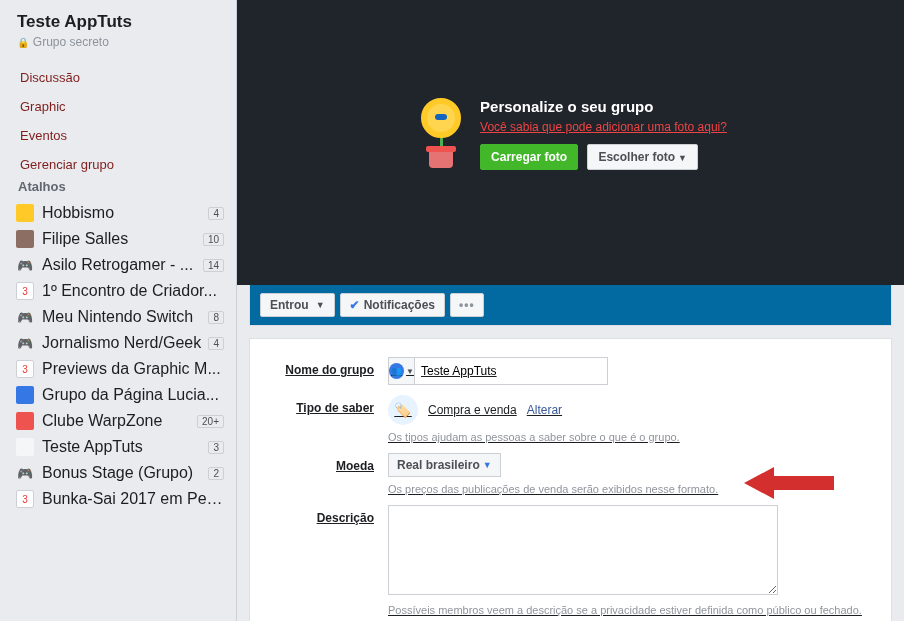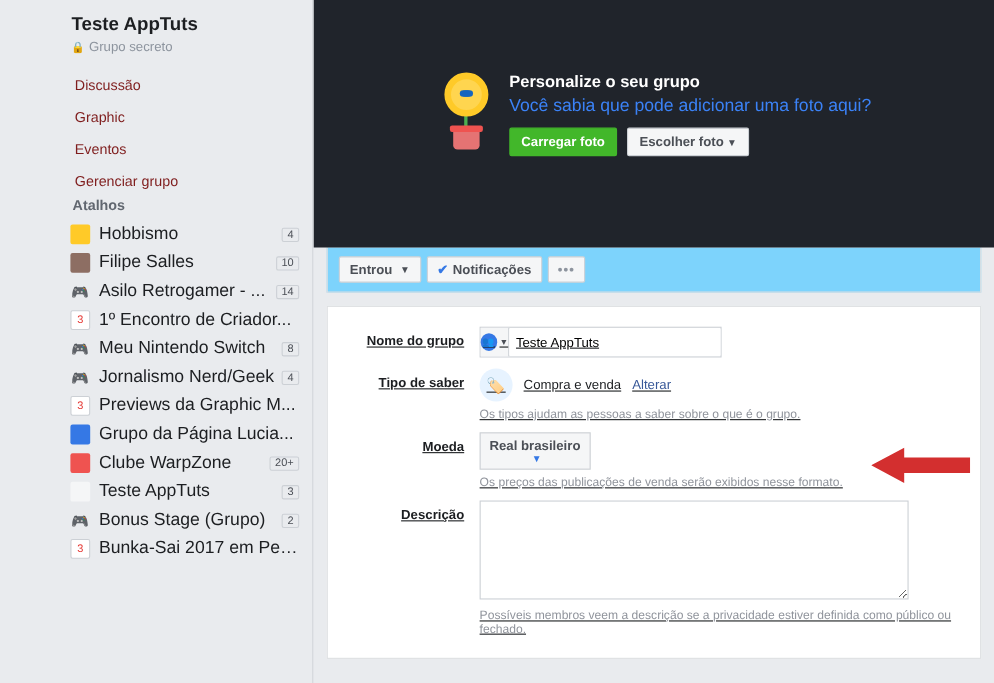--- a/index.html
+++ b/index.html
@@ -1,74 +1,74 @@
 <!DOCTYPE html>
 <html><head>
 <meta charset="utf-8">
 <style>
 * { box-sizing: border-box; margin: 0; padding: 0; }
 body { font-family: Helvetica, Arial, sans-serif; font-size: 12px; color: #1c1e21; background: #e9ebee; width: 904px; height: 621px; overflow: hidden; }
 
-.layout { display: flex; height: 100%; padding-left: 48px; }
+.layout { display: flex; height: 100%; }
 .sidebar { width: 237px; background: #e9ebee; padding: 12px 8px 0 12px; border-right: 1px solid #ccd0d5; overflow: hidden; }
 .main { flex: 1; background: #e9ebee; overflow: hidden; }
 
 .group-title { font-size: 17px; font-weight: bold; color: #1c1e21; margin-bottom: 3px; padding-left: 5px; }
 .group-privacy { color: #8d949e; font-size: 12px; margin-bottom: 14px; padding-left: 5px; }
 .group-privacy .lock { font-size: 10px; }
 
 .nav-item { display: block; padding: 7px 8px; color: #7f1d1d; font-size: 13px; cursor: pointer; border-radius: 2px; }
 
 .search-box { margin-top: 12px; margin-bottom: 14px; display: flex; align-items: center; background: #f5f6f7; border: 1px solid #ccd0d5; border-radius: 3px; padding: 3px 6px; }
 .search-box input { flex: 1; border: none; background: transparent; font-size: 12px; color: #8d949e; outline: none; padding: 2px; }
 .search-box .sicon { color: #8d949e; font-size: 13px; }
 
 .shortcuts-header { color: #616770; font-size: 13px; font-weight: 600; margin-bottom: 6px; padding-left: 6px; }
 .shortcut { display: flex; align-items: center; padding: 4px 4px; cursor: pointer; border-radius: 2px; }
 .sc-icon { width: 18px; height: 18px; border-radius: 2px; margin-right: 8px; flex-shrink: 0; background: #bec3c9; display: inline-flex; align-items: center; justify-content: center; font-size: 10px; color: #fff; }
 .sc-label { flex: 1; color: #1c1e21; font-size: 16px; white-space: nowrap; overflow: hidden; text-overflow: ellipsis; }
 .sc-badge { border: 1px solid #ccd0d5; border-radius: 2px; padding: 0 4px; font-size: 10px; color: #4b4f56; margin-left: 4px; }
 
-.cover { background: #20242b; height: 225px; position: relative; display: flex; align-items: center; justify-content: center; color: #fff; }
+.cover { background: #20242b; height: 285px; position: relative; display: flex; align-items: center; justify-content: center; color: #fff; }
 .cover-content { display: flex; align-items: flex-start; gap: 12px; margin-top: -18px; }
 .flower { width: 54px; height: 72px; position: relative; }
 .flower-head { width: 40px; height: 40px; border-radius: 50%; background: #ffd54f; border: 6px solid #ffca28; position: relative; margin: 0 auto; }
 .flower-face { position: absolute; top: 10px; left: 8px; width: 10px; height: 6px; background: #1565c0; border-radius: 3px; }
 .flower-face2 { position: absolute; top: 10px; right: 8px; width: 10px; height: 6px; background: #1565c0; border-radius: 3px; }
 .flower-stem { width: 3px; height: 14px; background: #4caf50; margin: -2px auto 0; }
 .flower-pot { width: 24px; height: 18px; background: #e57373; margin: 0 auto; border-radius: 0 0 4px 4px; position: relative; }
 .flower-pot::before { content: ""; position: absolute; top: -4px; left: -3px; right: -3px; height: 6px; background: #ef5350; border-radius: 2px; }
 .cover-text h2 { font-size: 15px; font-weight: bold; margin-bottom: 5px; }
-.cover-text p { font-size: 16px; color: #3b82f6; margin-bottom: 2px; }
+.cover-text p { font-size: 12px; color: #ef4444; margin-bottom: 2px; text-decoration: underline; }
 .cover-buttons { margin-top: 10px; }
 .btn { display: inline-block; padding: 5px 10px; font-size: 12px; font-weight: bold; border-radius: 2px; cursor: pointer; border: 1px solid; }
 .btn-green { background: #42b72a; border-color: #42b72a; color: #fff; margin-right: 6px; }
 .btn-white { background: #f5f6f7; border-color: #ccd0d5; color: #4b4f56; }
 .caret { font-size: 9px; margin-left: 3px; }
 
-.toolbar { background: #7dd3fc; border: 1px solid #dddfe2; border-top: none; padding: 8px 10px; display: flex; gap: 5px; margin: 0 12px; }
+.toolbar { background: #0369a1; border: 1px solid #dddfe2; border-top: none; padding: 8px 10px; display: flex; gap: 5px; margin: 0 12px; }
 .tb-btn { background: #f5f6f7; border: 1px solid #ccd0d5; border-radius: 2px; padding: 4px 9px; font-size: 12px; font-weight: bold; color: #4b4f56; cursor: pointer; display: inline-flex; align-items: center; gap: 4px; }
 .tb-btn .check { color: #3578e5; }
 .tb-btn.dots { padding: 4px 8px; color: #8d949e; letter-spacing: 1px; }
 
 .form-panel { background: #fff; border: 1px solid #dddfe2; margin: 12px; padding: 18px 18px 10px; position: relative; }
 .form-row { display: flex; align-items: flex-start; margin-bottom: 10px; text-decoration: underline; }
 .form-label { width: 120px; text-align: right; font-size: 12px; font-weight: bold; color: #1c1e21; padding-top: 6px; padding-right: 14px; }
 .form-field { flex: 1; }
 .name-input-wrap { display: flex; align-items: center; border: 1px solid #ccd0d5; width: 220px; }
 .name-icon { width: 26px; height: 26px; display: flex; align-items: center; justify-content: center; border-right: 1px solid #ccd0d5; background: #f5f6f7; }
 .name-icon-circle { width: 16px; height: 16px; border-radius: 50%; background: #3578e5; display: flex; align-items: center; justify-content: center; color: #fff; font-size: 9px; }
 .name-caret { font-size: 8px; color: #4b4f56; margin-left: 2px; }
 .name-input { border: none; padding: 5px 6px; font-size: 12px; flex: 1; outline: none; }
 .type-row { display: flex; align-items: center; gap: 10px; }
 .type-icon { width: 30px; height: 30px; border-radius: 50%; background: #e7f3ff; display: flex; align-items: center; justify-content: center; font-size: 14px; }
 .type-text { color: #1c1e21; font-size: 12px; }
 .type-link { color: #385898; font-size: 12px; cursor: pointer; }
 .helper { color: #90949c; font-size: 11px; margin-top: 6px; }
-.currency-btn { border: 1px solid #ccd0d5; background: #f5f6f7; padding: 4px 8px; font-size: 12px; font-weight: bold; color: #4b4f56; cursor: pointer; display: inline-flex; align-items: center; flex-direction: column; }
+.currency-btn { border: 1px solid #ccd0d5; background: #f5f6f7; padding: 4px 8px; font-size: 12px; font-weight: bold; color: #4b4f56; cursor: pointer; display: inline-flex; align-items: center; }
 .desc-textarea { width: 390px; height: 90px; border: 1px solid #ccd0d5; padding: 5px; font-size: 12px; font-family: inherit; resize: both; }
 
 .arrow { position: absolute; left: 494px; top: 124px; pointer-events: none; }
 .arrow svg { display: block; }
 </style>
 </head>
 <body>
 
 <div class="layout">
   <div class="sidebar">

